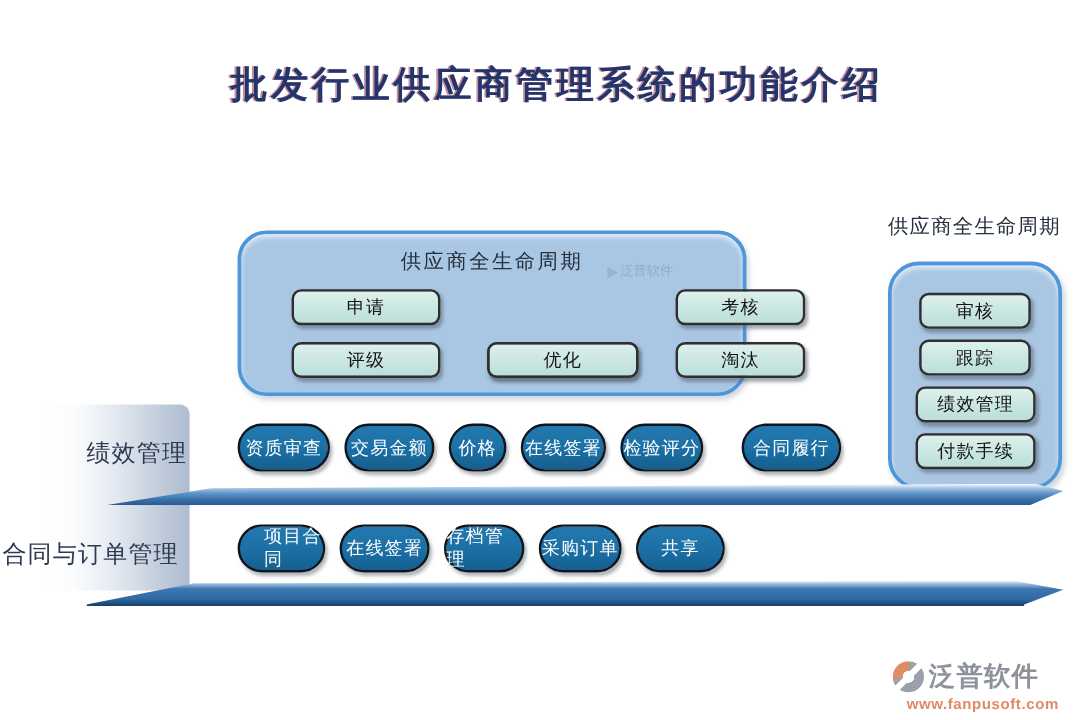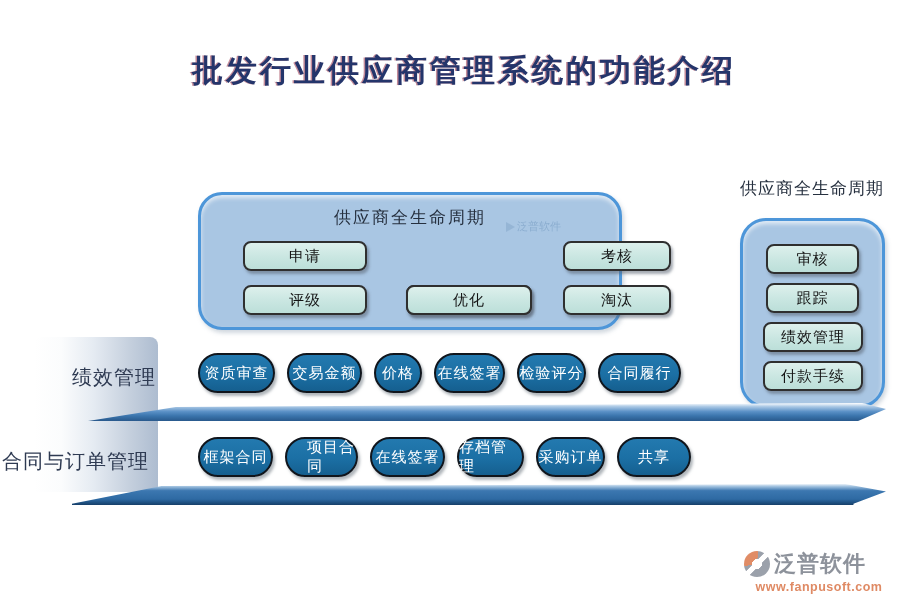--- a/index.html
+++ b/index.html
@@ -125,27 +125,26 @@
 <div class="left-cylinder"></div>
 <div class="side-label perf">绩效管理</div>
 <div class="side-label contract">合同与订单管理</div>
 
 <div class="dark-row r1">
   <div class="dark-btn" style="width:77px;">资质审查</div>
   <div class="dark-btn" style="width:75px;">交易金额</div>
   <div class="dark-btn" style="width:48px;">价格</div>
   <div class="dark-btn" style="width:71px;">在线签署</div>
   <div class="dark-btn" style="width:69px;">检验评分</div>
-  <div class="dark-btn" style="width:83px;">合同履行</div>
+  <div class="dark-btn" style="width:83px;margin-left:20px;">合同履行</div>
 </div>
 
 <div class="bar1"></div>
 
 <div class="dark-row r2">
-  <div class="dark-btn" style="width:75px;">框架合同</div>
   <div class="dark-btn" style="width:73px;padding-left:20px;">项目合同</div>
   <div class="dark-btn" style="width:75px;">在线签署</div>
   <div class="dark-btn" style="width:67px;">存档管理</div>
   <div class="dark-btn" style="width:69px;">采购订单</div>
   <div class="dark-btn" style="width:74px;">共享</div>
 </div>
 
 <div class="bar2"></div>
 
 <div class="brand">

